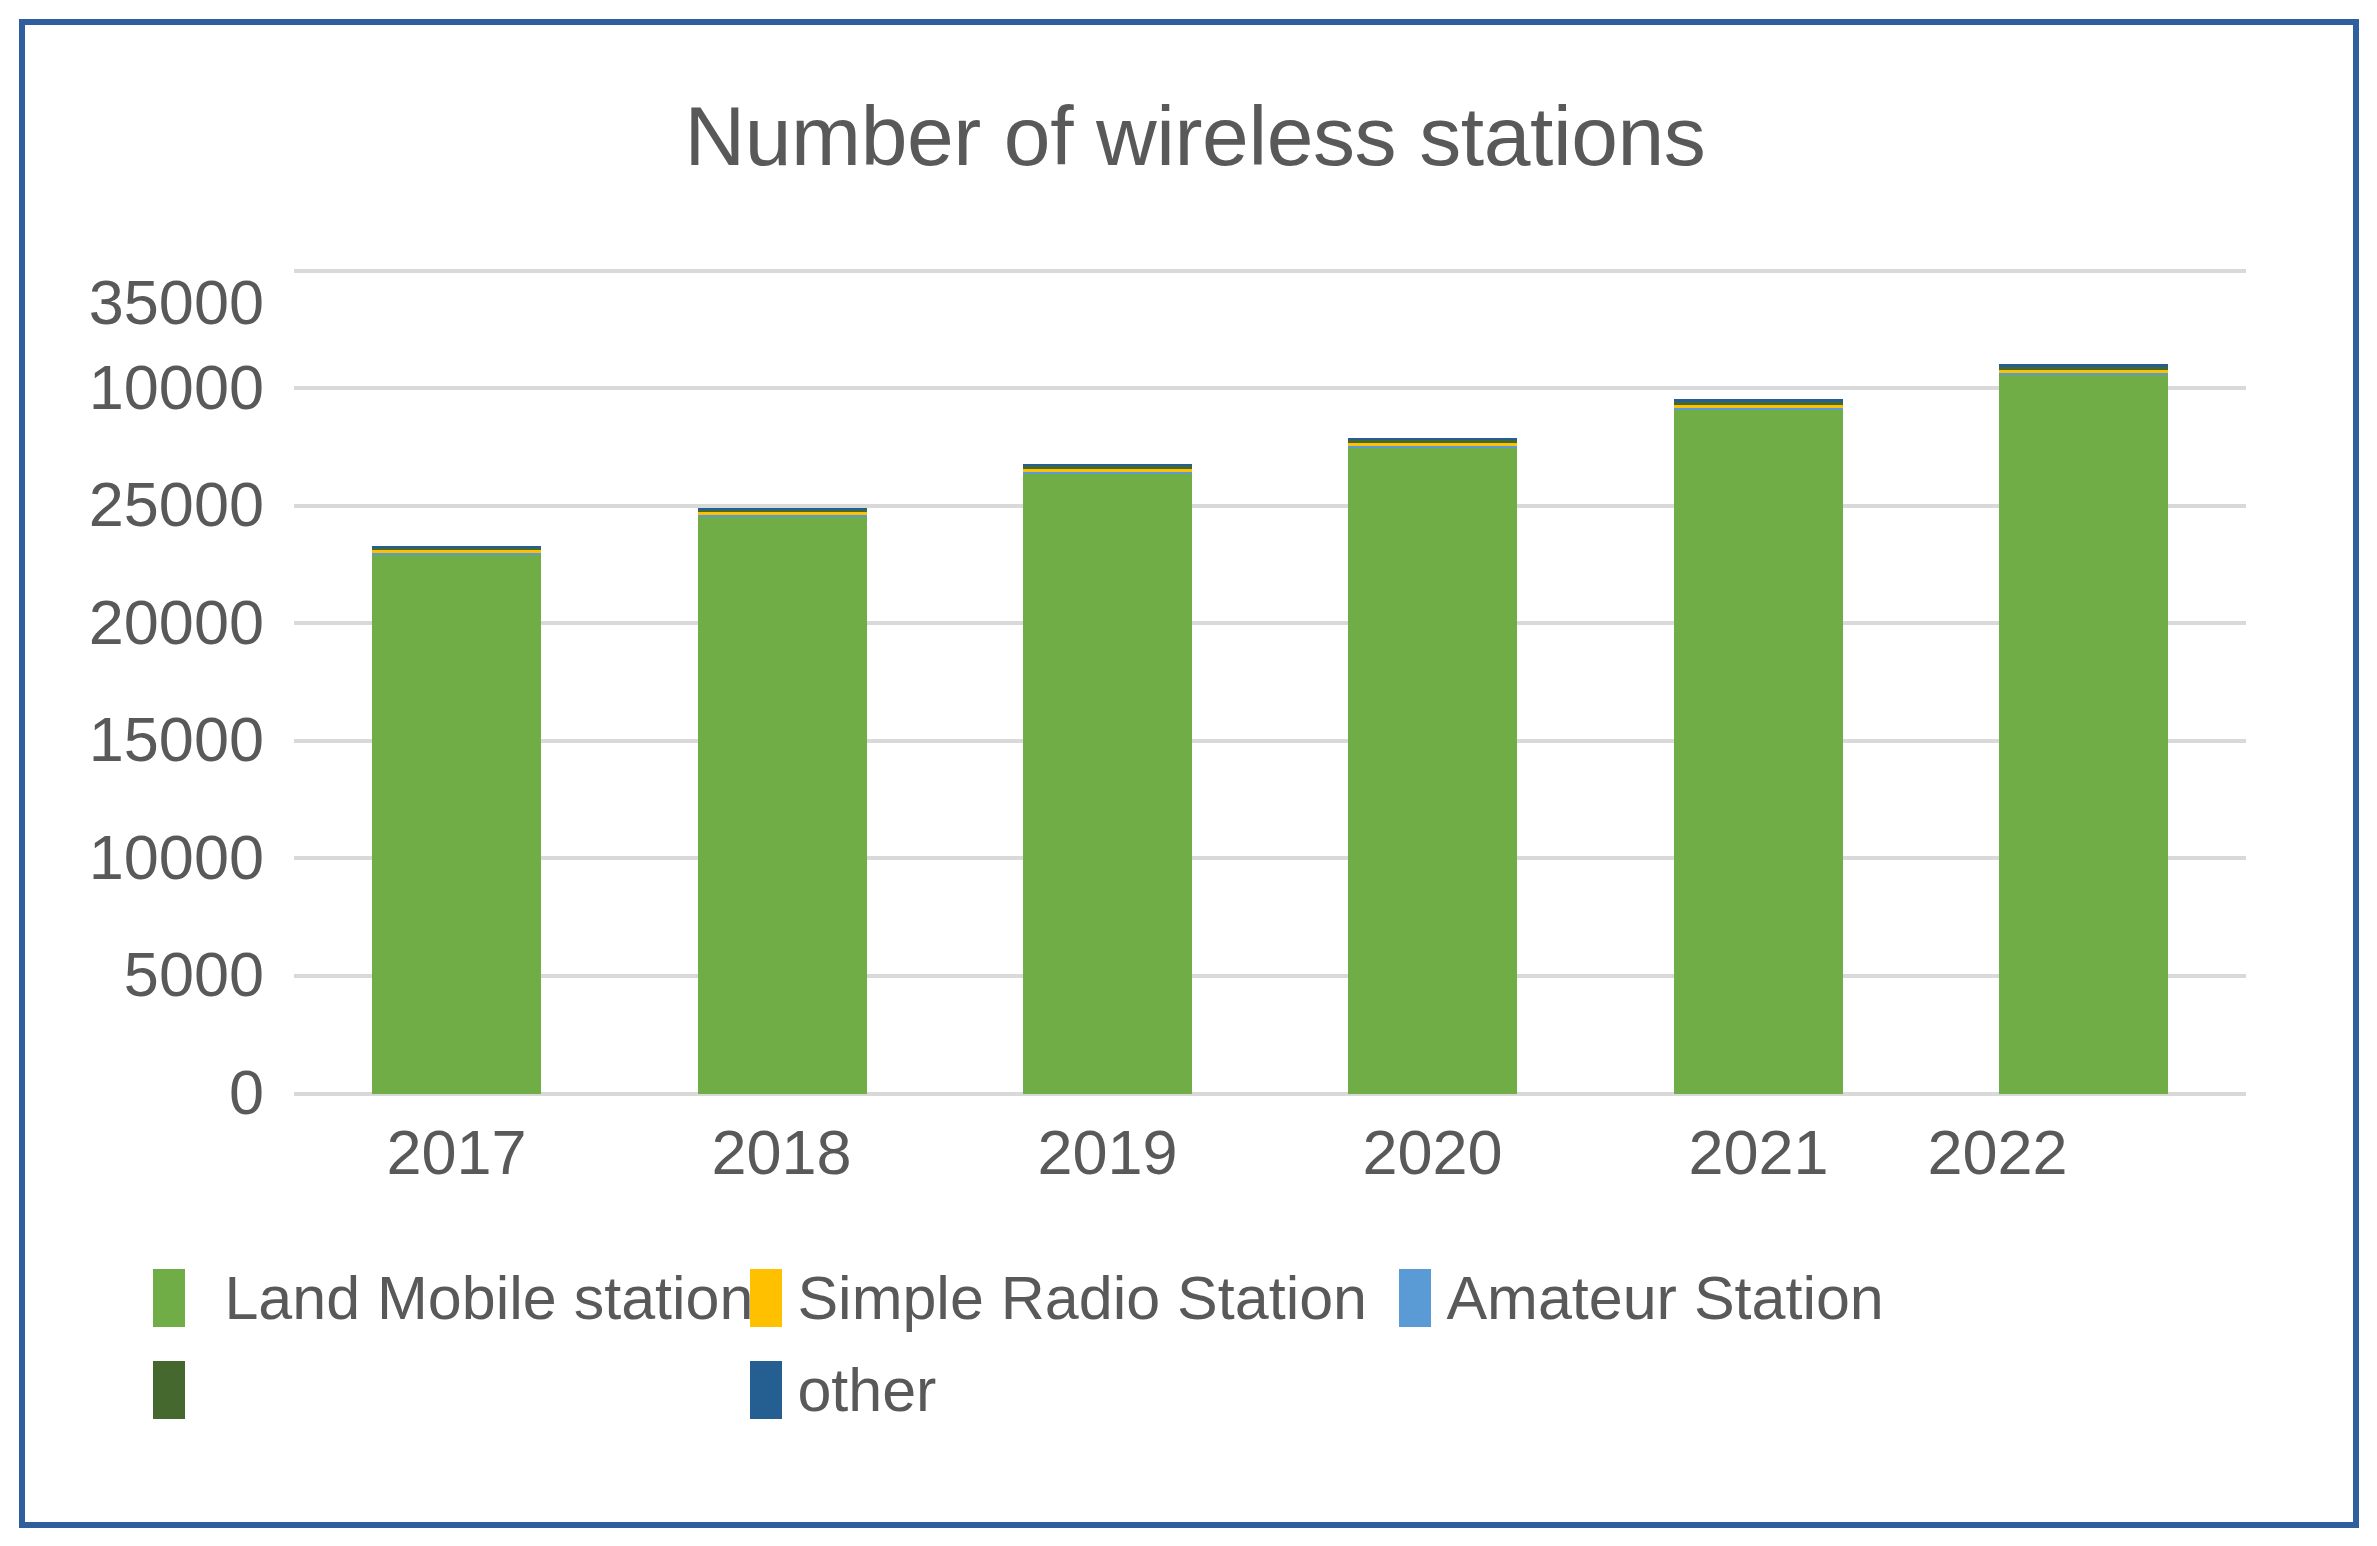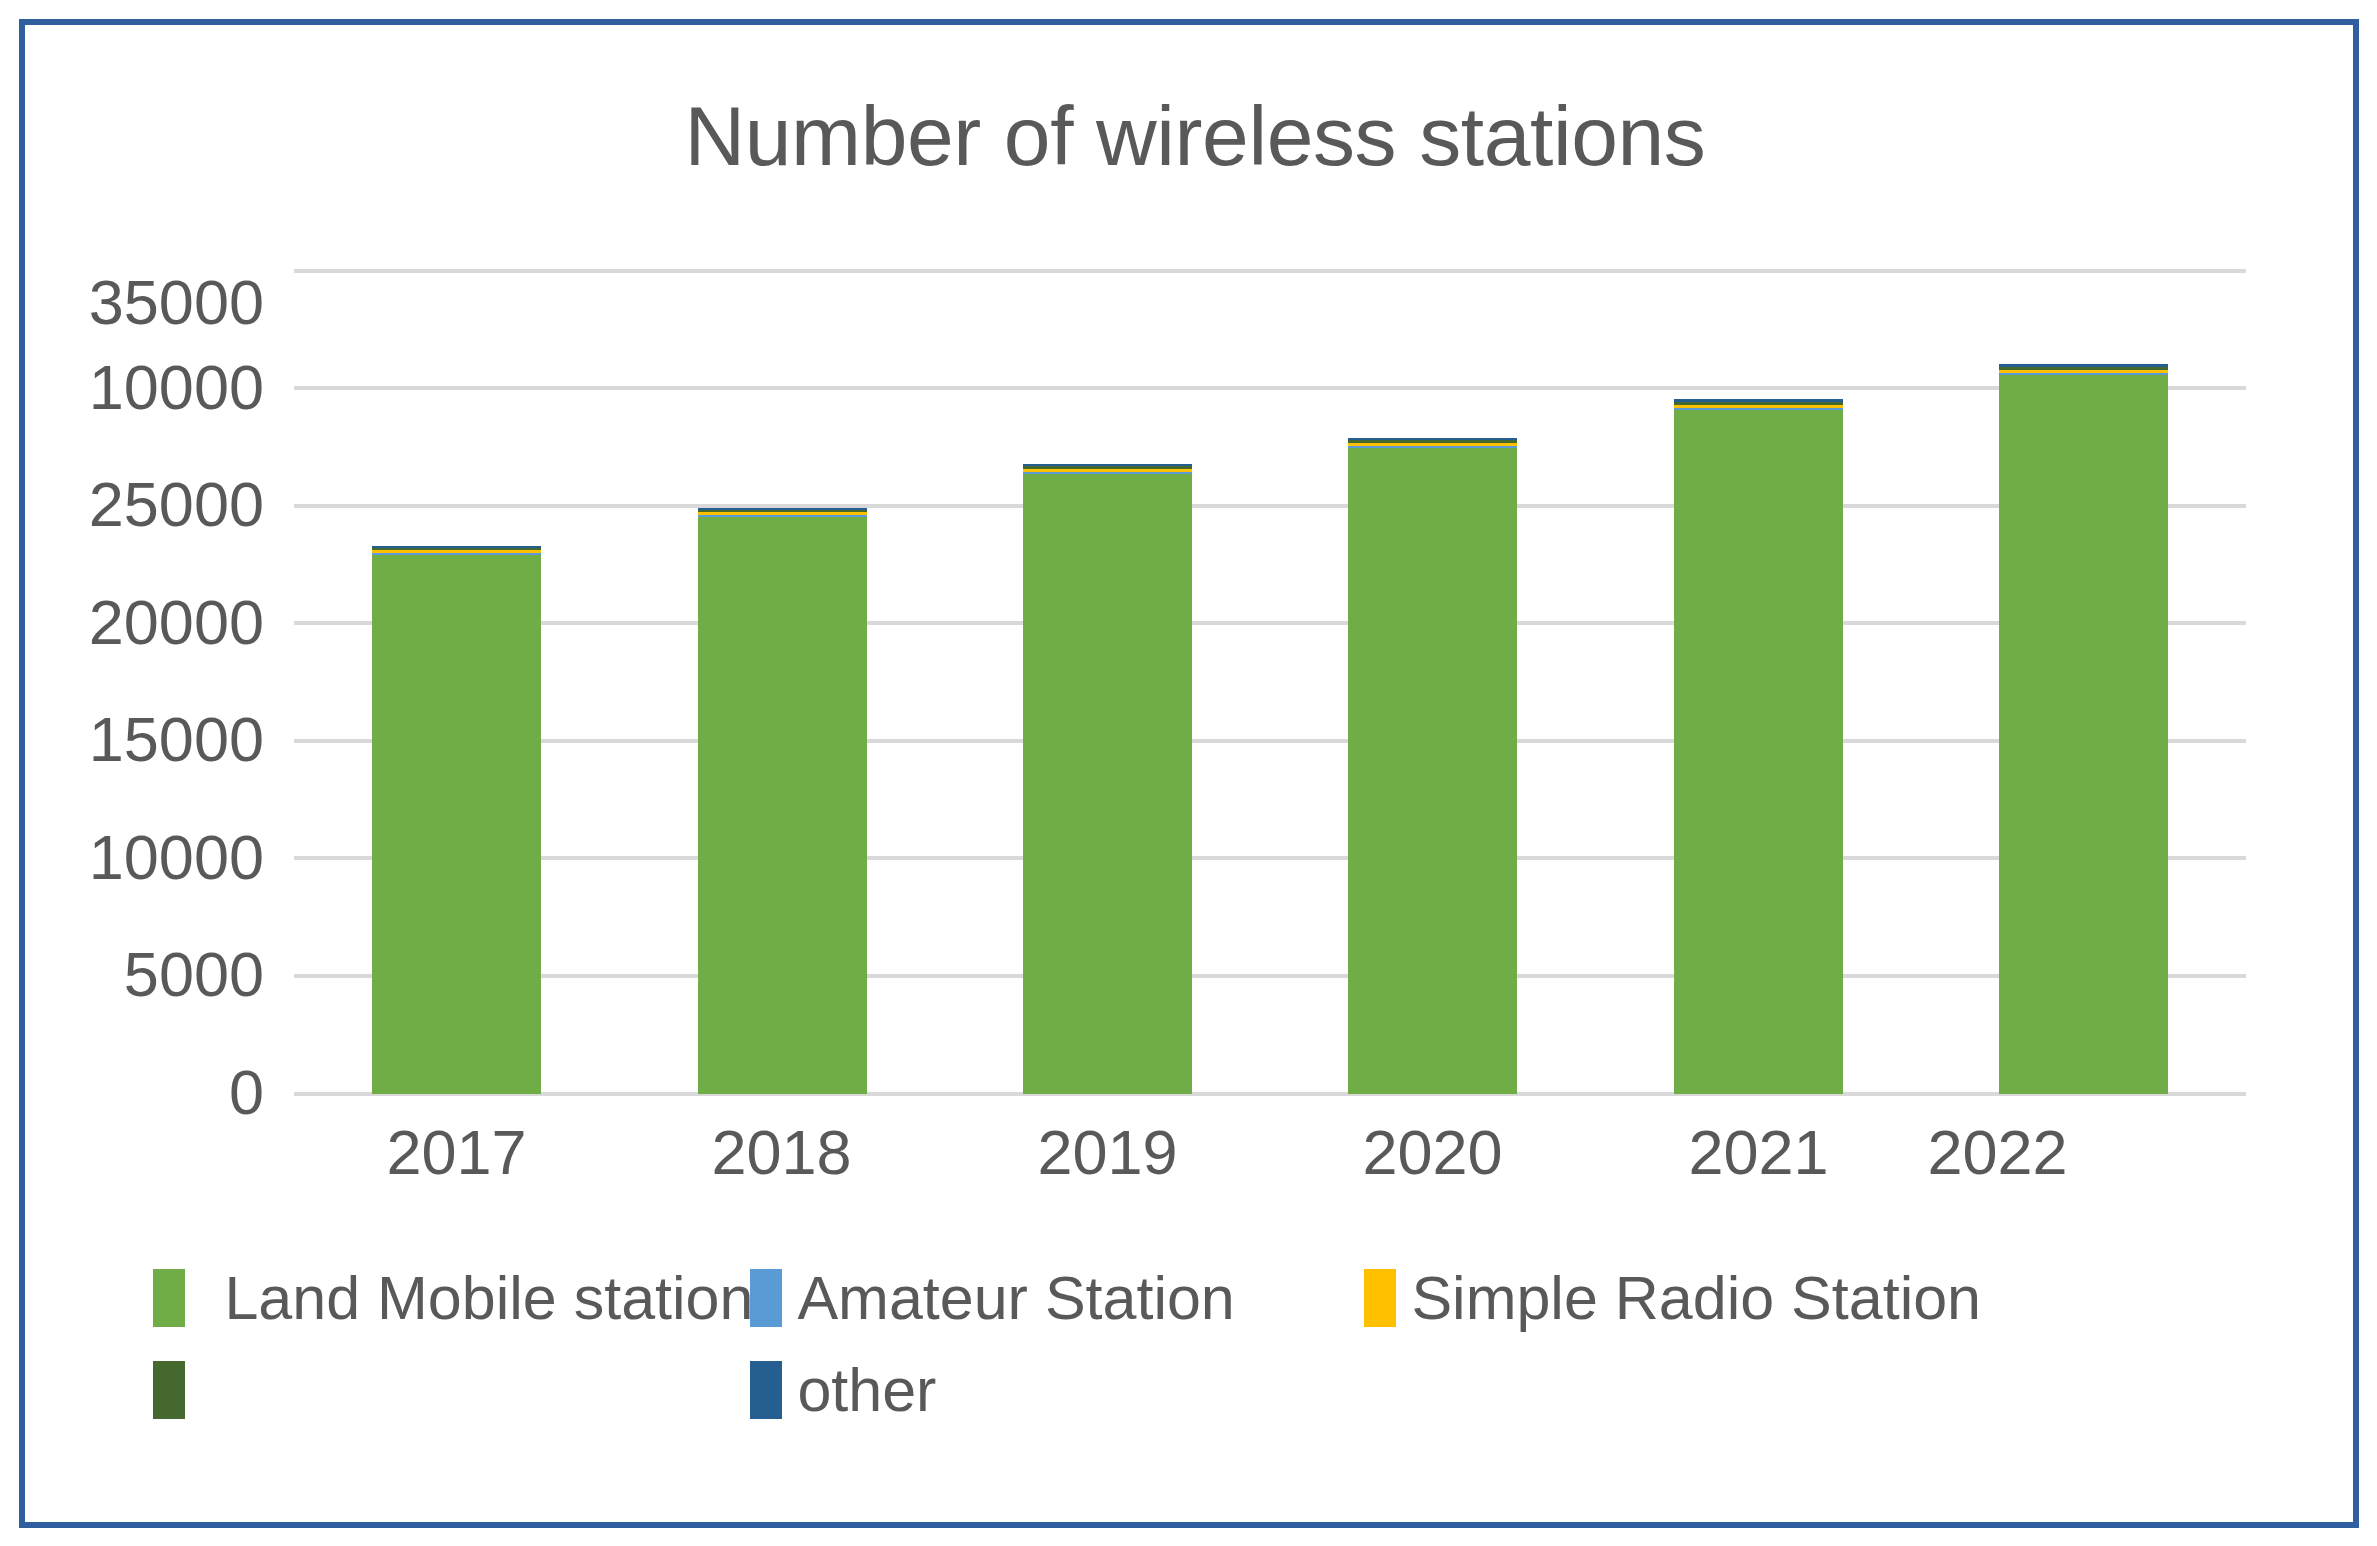--- a/index.html
+++ b/index.html
@@ -244,28 +244,28 @@
           <div class="xtick-label" style="left: 1541px; width: 325px;">2022</div>
         </div>
     </div>
 
     <div class="legend" id="legend">
         <div class="legend-row">
           <div class="legend-item lg-slot-0">
             <span class="legend-swatch" style="background: rgb(112, 173, 71);"></span>
             <span class="legend-label">Land Mobile station</span>
           </div>
+          <div class="legend-item lg-slot-2">
+            <span class="legend-swatch" style="background: rgb(255, 192, 0);"></span>
+            <span class="legend-label">Simple Radio Station</span>
+          </div>
           <div class="legend-item lg-slot-1">
             <span class="legend-swatch" style="background: rgb(91, 155, 213);"></span>
             <span class="legend-label">Amateur Station</span>
           </div>
-          <div class="legend-item lg-slot-2">
-            <span class="legend-swatch" style="background: rgb(255, 192, 0);"></span>
-            <span class="legend-label">Simple Radio Station</span>
-          </div>
         </div>
         <div class="legend-row">
           <div class="legend-item lg-slot-0">
             <span class="legend-swatch" style="background: rgb(68, 104, 45);"></span>
           </div>
           <div class="legend-item lg-slot-1">
             <span class="legend-swatch" style="background: rgb(37, 94, 145);"></span>
             <span class="legend-label">other</span>
           </div>
         </div>

